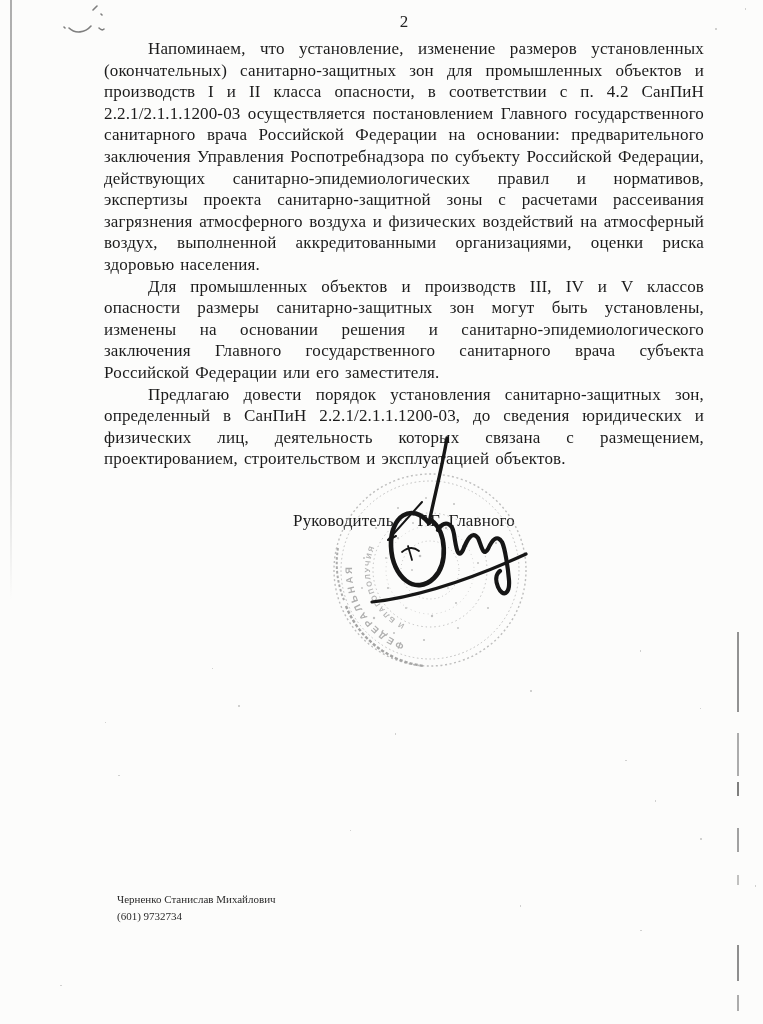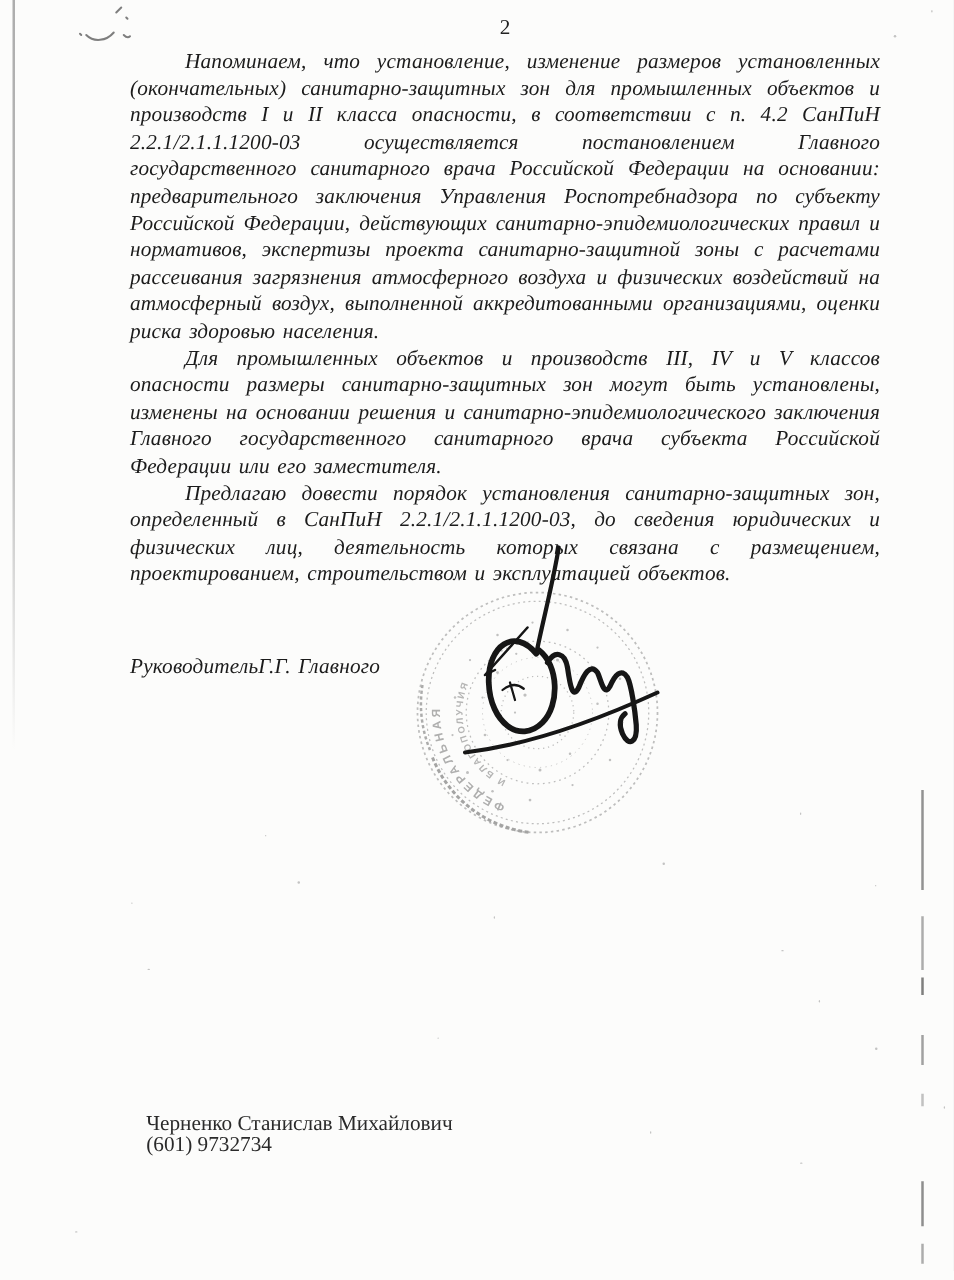--- a/index.html
+++ b/index.html
@@ -23,35 +23,34 @@
   }
   .page-number{
     position:absolute;top:12px;left:104px;width:600px;
     text-align:center;font-size:17px;color:#222;
   }
   .body-text{
     position:absolute;left:104px;top:38px;width:600px;
     font-size:17px;line-height:21.6px;
     letter-spacing:.15px;word-spacing:1.6px;
     text-align:justify;
-    font-style:italic;
   }
   .body-text p{
     margin:0;text-indent:44px;
   }
   .sig-row{
-    display:flex;justify-content:flex-start;
-    margin-top:52px;font-size:17px;
+    display:flex;justify-content:center;
+    margin-top:40px;font-size:17px;gap:24px;
   }
   .stamp-wrap{
     position:absolute;left:328px;top:428px;width:230px;height:245px;
   }
   .footer{
     position:absolute;left:117px;top:891px;
-    font-size:17px;line-height:16.5px;color:#2a2a2a;
+    font-size:11px;line-height:16.5px;color:#2a2a2a;
   }
   
   .rseg{position:absolute;left:737px;width:2px;}
   .rs1{top:632px;height:80px;background:#6f6f6f;opacity:.75;}
   .rs2{top:733px;height:43px;background:#8a8a8a;opacity:.7;}
   .rs3{top:782px;height:14px;background:#5f5f5f;opacity:.8;}
   .rs4{top:828px;height:24px;background:#7a7a7a;opacity:.7;}
   .rs5{top:875px;height:10px;background:#9a9a9a;opacity:.6;}
   .rs6{top:945px;height:36px;background:#6a6a6a;opacity:.75;}
   .rs7{top:995px;height:16px;background:#8a8a8a;opacity:.7;}

